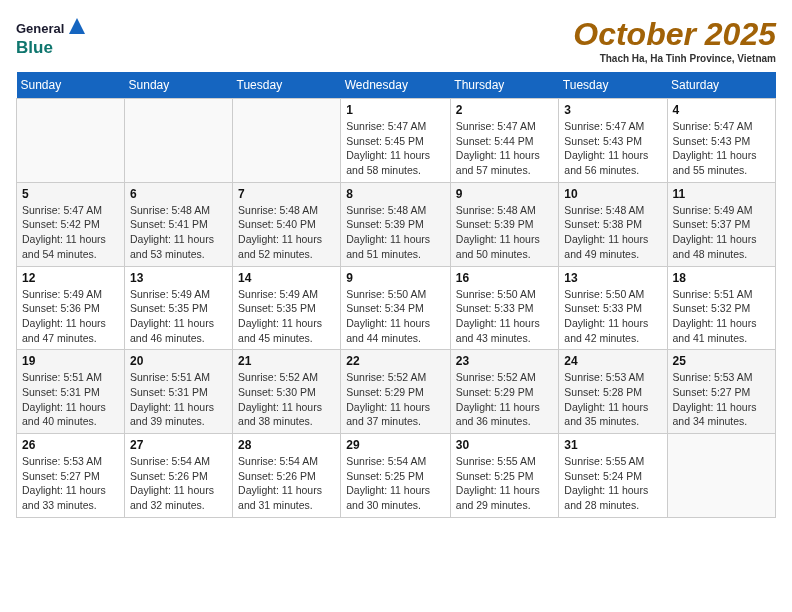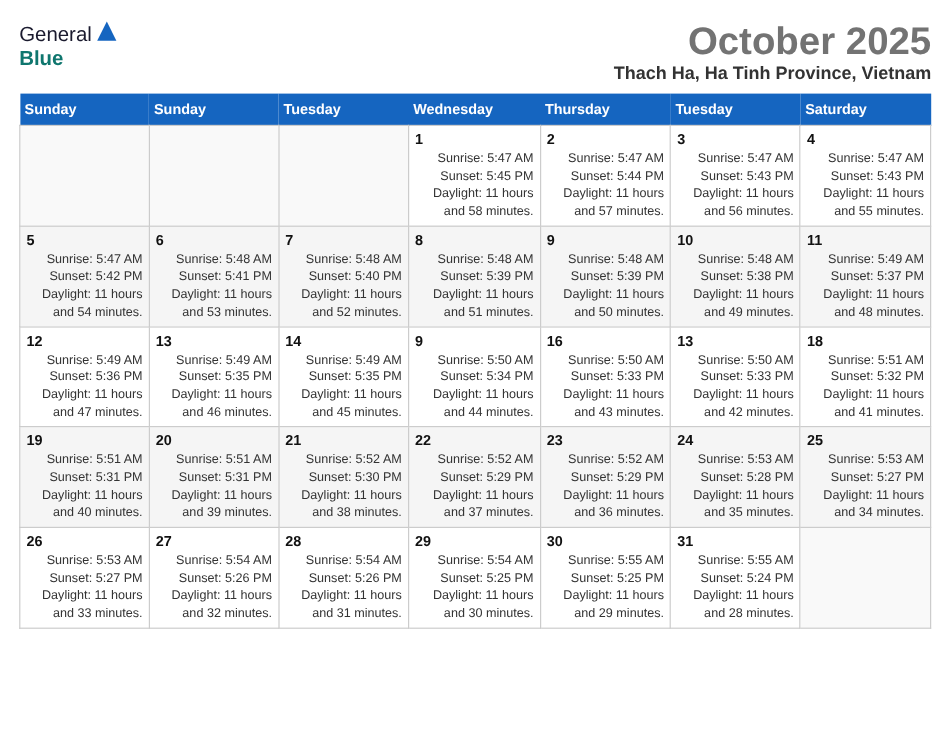--- a/index.html
+++ b/index.html
@@ -20,39 +20,40 @@
       display: flex;
       flex-direction: column;
       align-items: flex-start;
     }
     .title-block {
       text-align: right;
     }
     .month-title {
       font-size: 32px;
       font-weight: bold;
-      color: #737373;
+      color: #a16207;
+      font-style: italic;
     }
     .subtitle {
-      font-size: 15px;
+      font-size: 10px;
       font-weight: bold;
       color: #333;
     }
     table {
       width: 100%;
       border-collapse: collapse;
       font-size: 11px;
     }
     thead tr th {
       background: #1565C0;
       color: #fff;
       padding: 6px 4px;
       text-align: left;
       font-size: 12px;
-      font-weight: bold;
+      font-weight: normal;
     }
     tbody tr td {
       border: 1px solid #ccc;
       vertical-align: top;
       padding: 4px 5px;
       width: 113px;
       min-height: 80px;
       background: #fff;
     }
     tbody tr:nth-child(even) td {
@@ -61,35 +62,34 @@
     .day-number {
       font-weight: bold;
       font-size: 12px;
       margin-bottom: 2px;
       color: #111;
     }
     .day-info {
       font-size: 10.5px;
       color: #333;
       line-height: 1.4;
-      text-align: right;
     }
     td.empty {
       background: #f9f9f9;
     }
     .logo-row1 { display: flex; align-items: center; }
     .logo-row2 { color: #0f766e; font-weight: bold; font-size: 17px; margin-top: -2px; }
   </style>
 </head>
 <body>
 
 <div class="header">
   <div class="logo">
     <div class="logo-row1">
-      <span style="font-size:17px;font-weight:normal;color:#1a1a2e;">General</span>
+      <span style="font-size:13px;font-weight:bold;color:#1a1a2e;">General</span>
       <span style="display:inline-block;margin-left:3px;">
         <svg width="20" height="20" viewBox="0 0 20 20">
           <polygon points="10,2 18,18 2,18" fill="#1565C0"></polygon>
         </svg>
       </span>
     </div>
     <div class="logo-row2">Blue</div>
   </div>
   <div class="title-block">
     <div class="month-title">October 2025</div>

